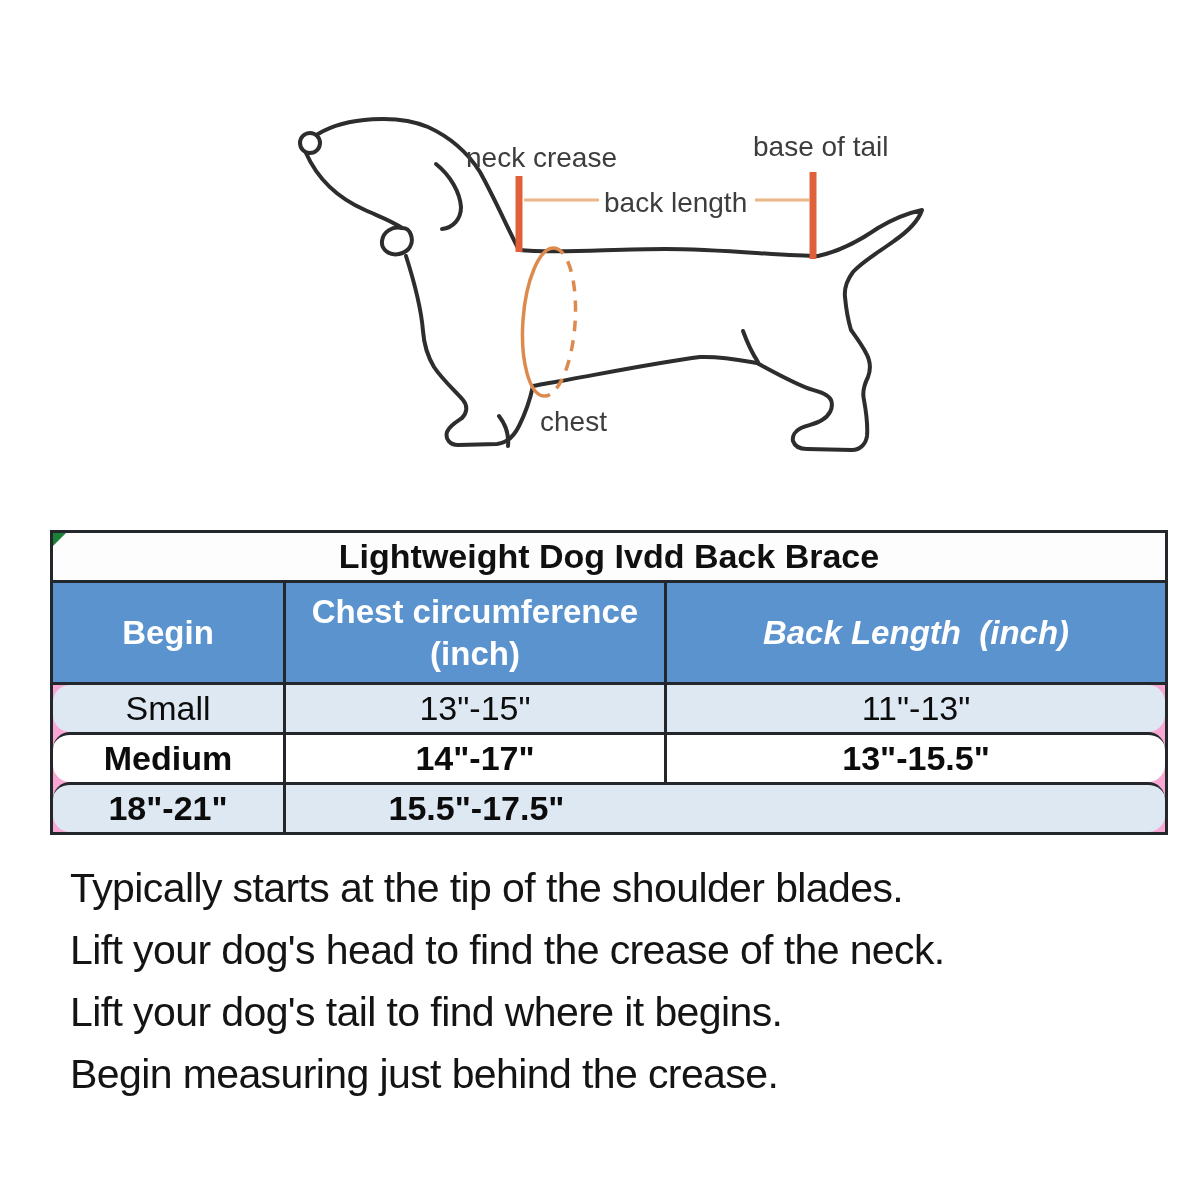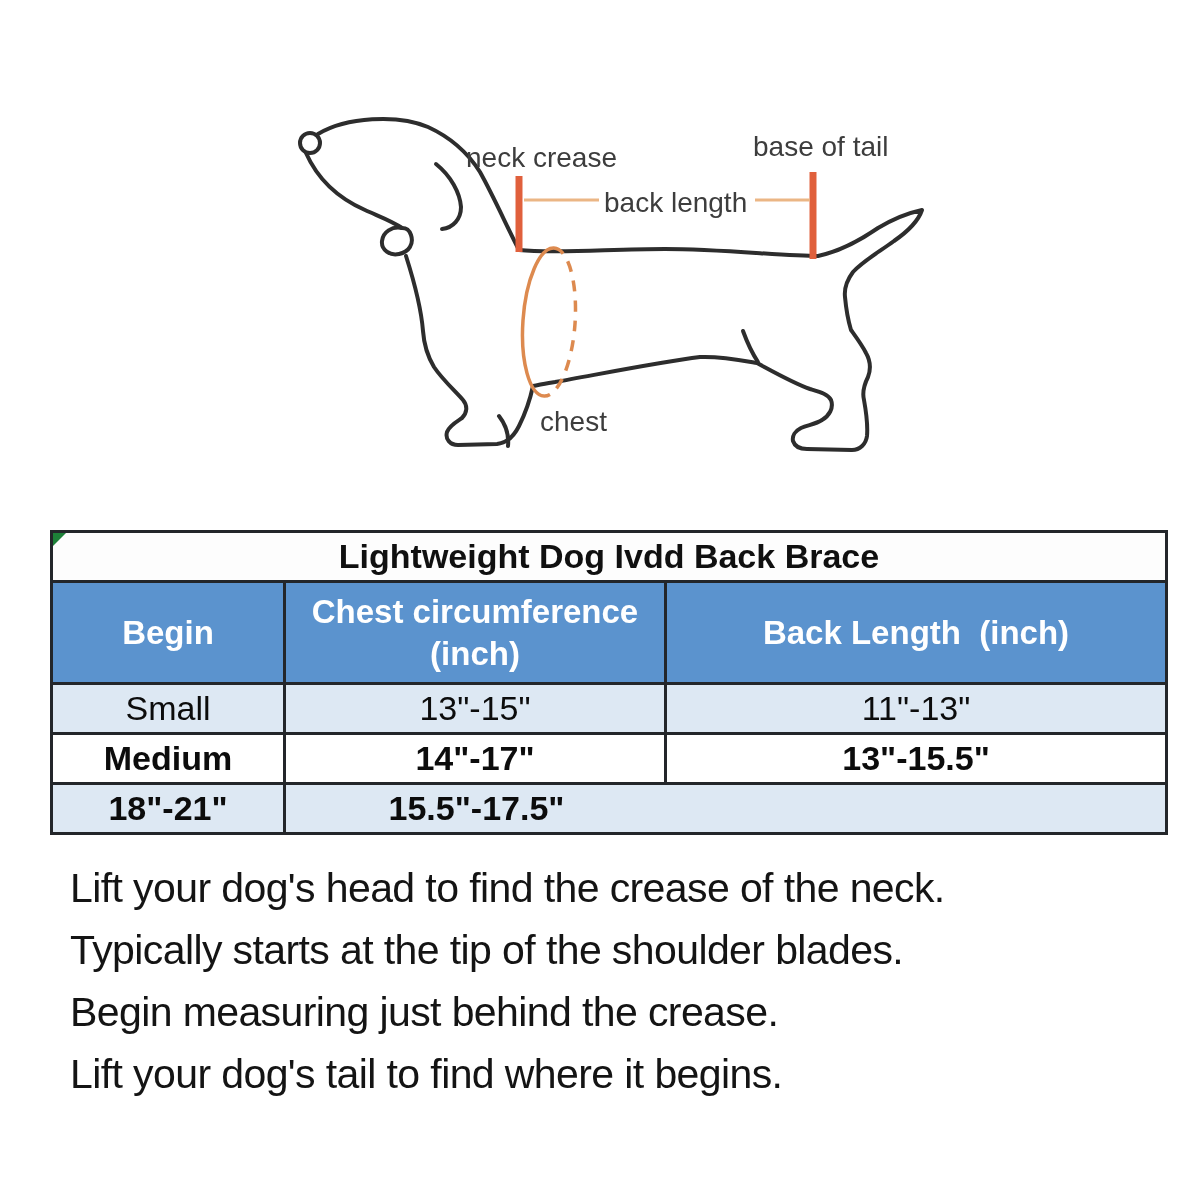--- a/index.html
+++ b/index.html
@@ -38,24 +38,24 @@
     display:grid; grid-template-columns:233px 381px 1fr; height:99px;
     background:var(--header-bg,#5b93ce); color:#ffffff;
     font-weight:700; font-size:33px;
     border-bottom:3px solid var(--table-border,#23262a);
   }
   .th {
     display:flex; flex-direction:column; align-items:center; justify-content:center;
     text-align:center; line-height:1.25; white-space:pre-wrap;
     border-right:3px solid var(--table-border,#23262a);
   }
-  .th:last-child { border-right:none; }
+  .th:last-child { border-right:none;font-style:italic; }
   .t-row {
     display:grid; grid-template-columns:233px 381px 1fr; height:47px;
-    font-size:34px; color:#0c0c0c; background:#ffffff;
+    font-size:34px; color:#0c0c0c; background:#ffffff;border-radius:17px;
   }
   .t-row + .t-row { border-top:3px solid var(--table-border,#23262a);font-weight:bold; }
   .t-row.alt { background:var(--row-alt-bg,#dde8f3); }
   .td {
     display:flex; align-items:center; justify-content:center;
     border-right:3px solid var(--table-border,#23262a);
   }
   .td:last-child { border-right:none; }
 
   
@@ -163,19 +163,19 @@
       <div class="td">14"-17"</div>
       <div class="td">13"-15.5"</div>
     </div>
     <div class="t-row alt">
       <div class="td">18"-21"</div>
       <div class="td">15.5"-17.5"</div>
     </div>
   </div>
 
   <div class="instructions">
+    <div>Typically starts at the tip of the shoulder blades.</div>
     <div>Lift your dog's head to find the crease of the neck.</div>
-    <div>Typically starts at the tip of the shoulder blades.</div>
+    <div>Lift your dog's tail to find where it begins.</div>
     <div>Begin measuring just behind the crease.</div>
-    <div>Lift your dog's tail to find where it begins.</div>
   </div>
 
 </div>
 
 </body></html>

